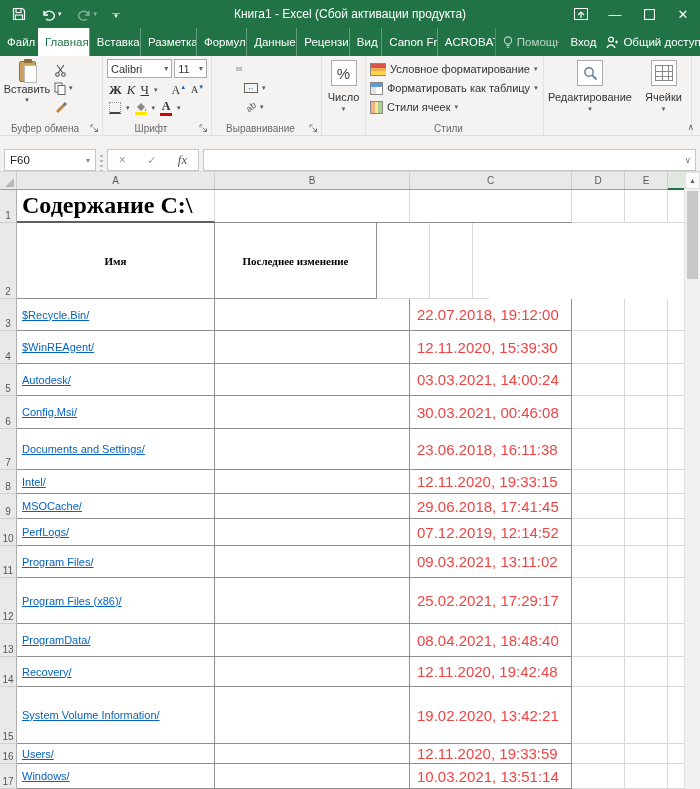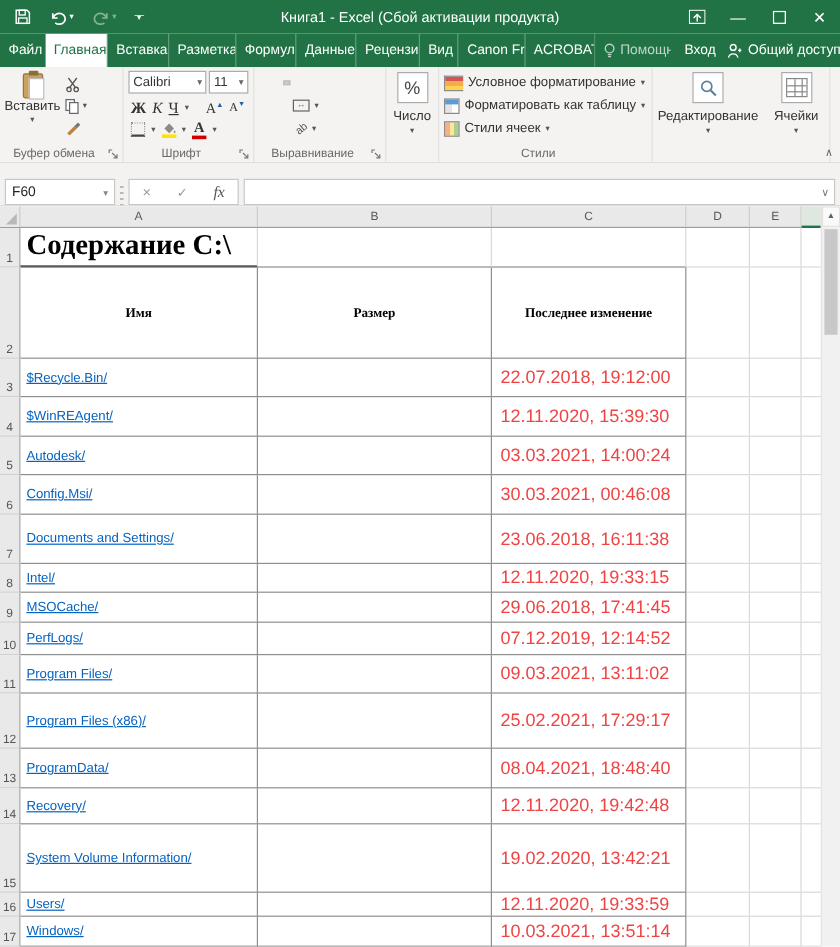--- a/index.html
+++ b/index.html
@@ -432,21 +432,20 @@
     <div class="cell cb tb" style="border-right:1px solid #D9D9D9"></div>
     <div class="cell cc tb" style="border-right:1px solid #D9D9D9"></div>
     <div class="cell cd"></div>
     <div class="cell ce"></div>
     <div class="cell cf"></div>
   </div>
 
   <div class="srow" style="height:76px">
     <div class="rh">2</div>
     <div class="cell ca tb th-cell">Имя</div>
-    <div class="cell cb tb th-cell">Размер</div>
     <div class="cell cc tb th-cell">Последнее изменение</div>
     <div class="cell cd"></div>
     <div class="cell ce"></div>
     <div class="cell cf"></div>
   </div>
 
   <div id="rows">
       <div class="srow" style="height: 32px;">
         <div class="rh">3</div>
         <div class="cell ca tb">

